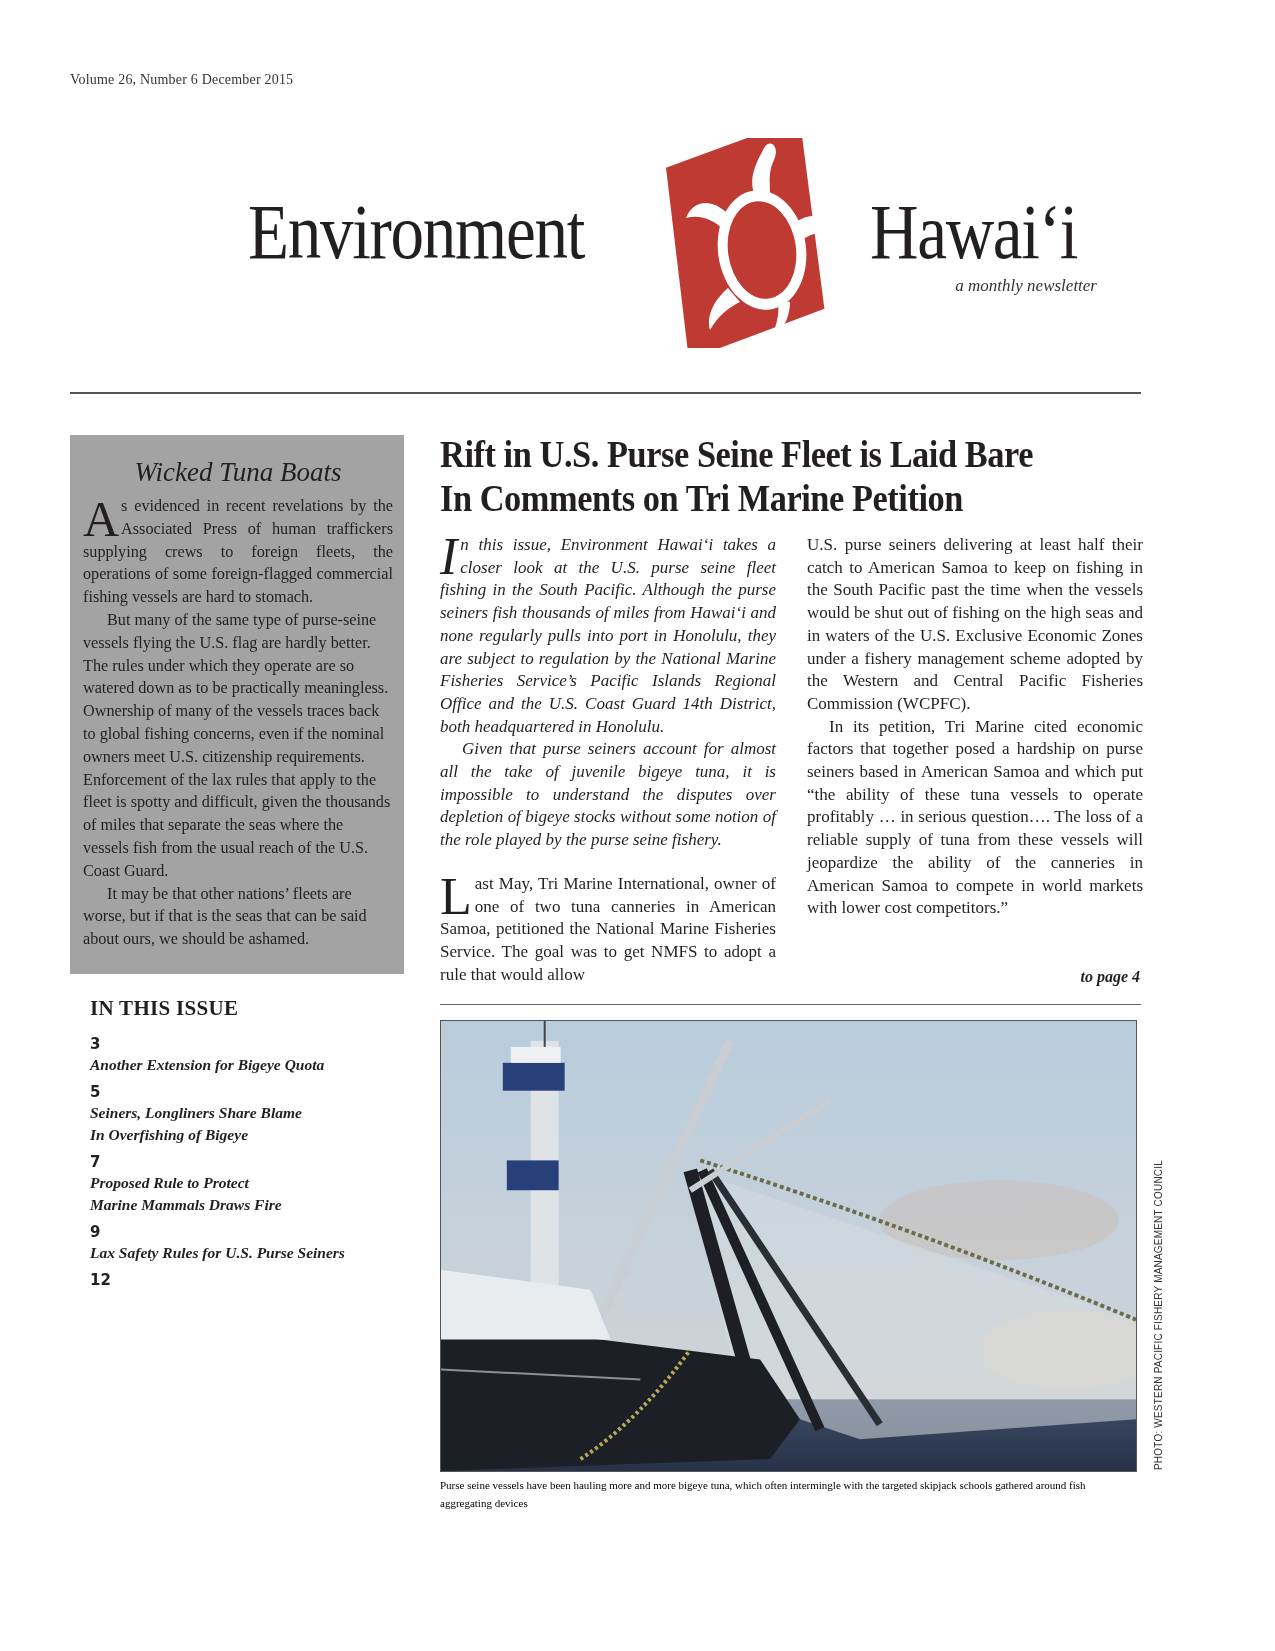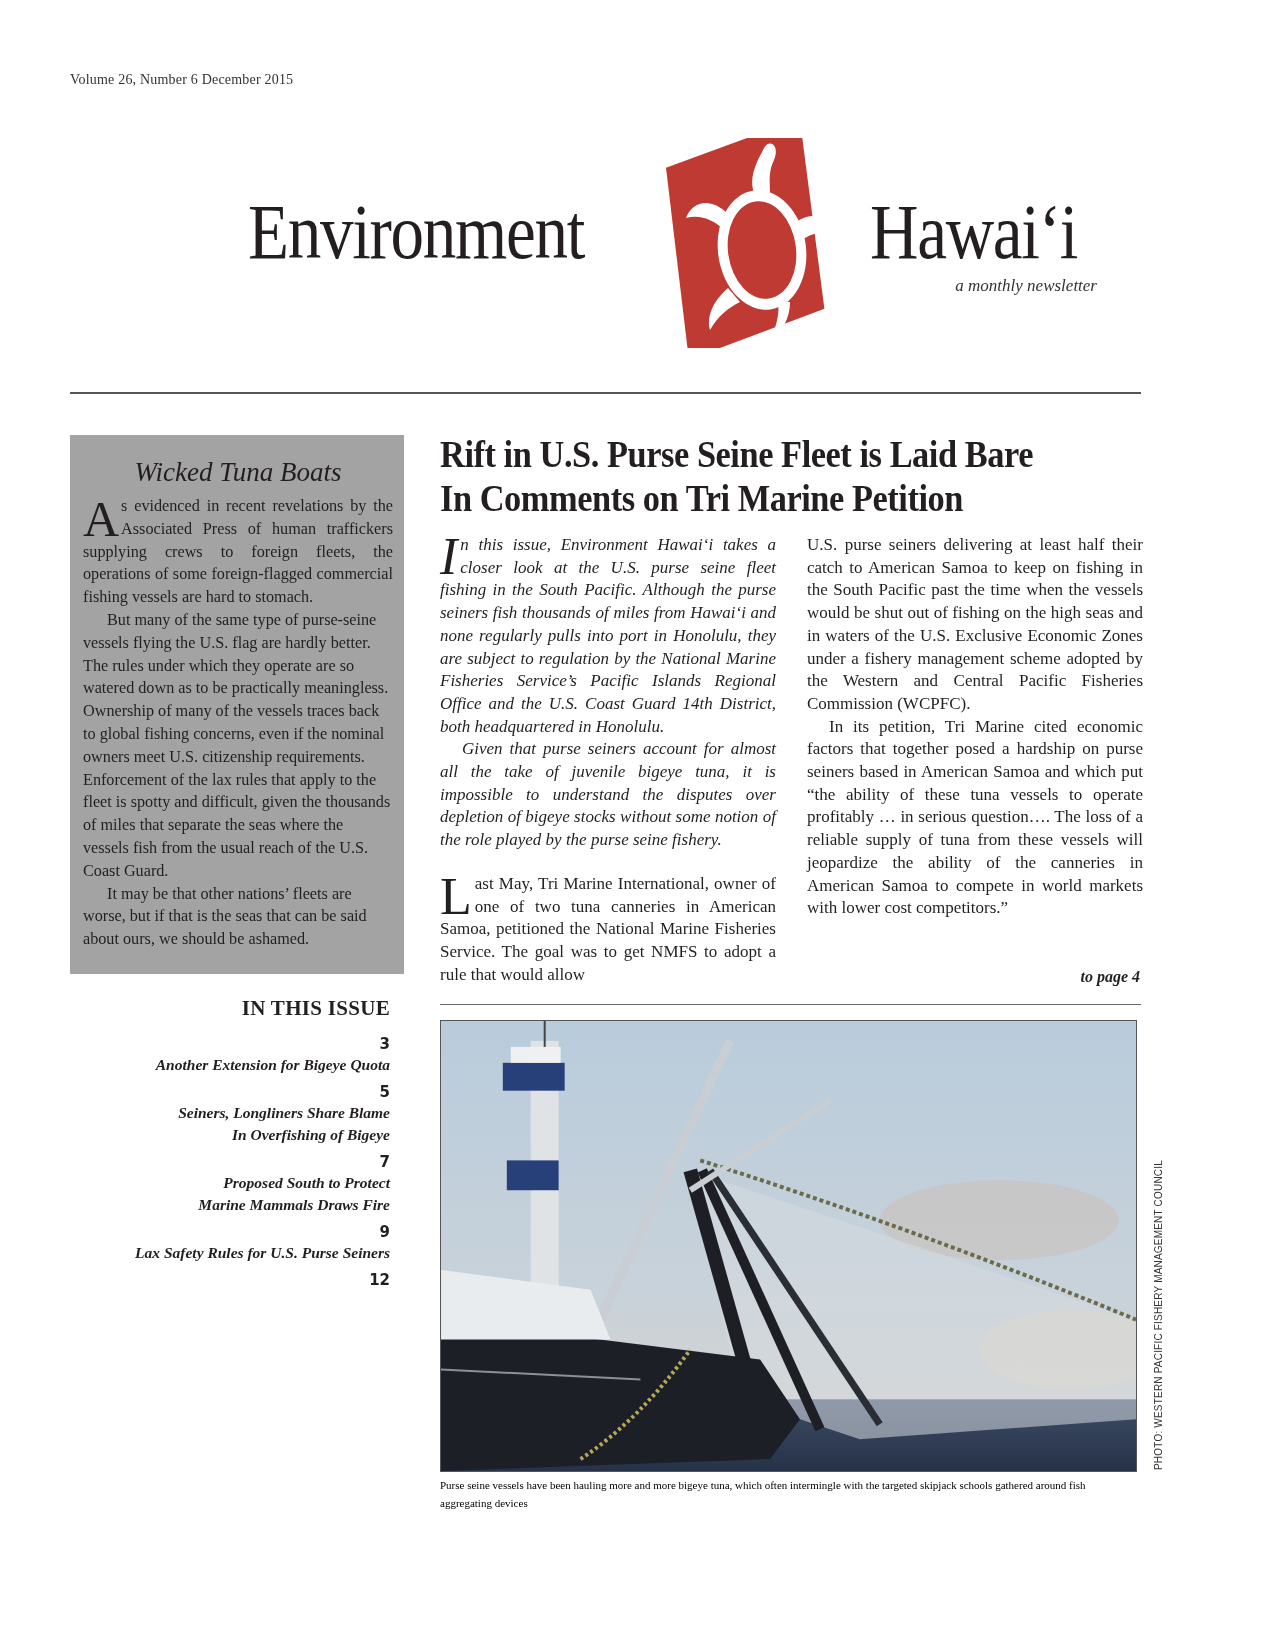--- a/index.html
+++ b/index.html
@@ -22,21 +22,21 @@
   
   .sidebar-box { position: absolute; left: 70px; top: 435px; width: 334px; height: 539px; background: #a3a3a3; padding: 20px 11px 0 13px; }
   .sidebar-title { text-align: center; font-style: italic; font-size: 27px; line-height: 34px; color: #231f20; margin-bottom: 6px; }
   .sidebar-body { font-size: 16.2px; line-height: 22.8px; color: #231f20; }
   .sidebar-body p { margin: 0; }
   .sidebar-body p.just { text-align: justify; }
   .sidebar-body p.indent { text-indent: 24px; }
   .dropcap { float: left; font-size: 50px; line-height: 40px; margin: 4px 2px 0 0; }
 
   
-  .toc { position: absolute; left: 90px; top: 996px; width: 300px; text-align: right; }
+  .toc { position: absolute; left: 90px; top: 996px; width: 300px; text-align: left; }
   .toc-heading { font-weight: bold; font-size: 21px; letter-spacing: 0.3px; margin-bottom: 14px; }
   .toc-item { margin-bottom: 7px; }
   .toc-page { font-family: "DejaVu Sans", sans-serif; font-weight: bold; font-size: 15px; line-height: 19px; }
   .toc-title { font-style: italic; font-weight: bold; font-size: 15.5px; line-height: 22px; white-space: pre-line; }
 
   
   .headline { position: absolute; left: 440px; top: 433px; width: 700px; font-size: 37px; line-height: 44px; color: #231f20; letter-spacing: -0.5px; }
   .headline div { transform: scaleX(0.93); transform-origin: left; white-space: nowrap; }
 
   
@@ -103,21 +103,21 @@
       <div class="toc-page">3</div>
       <div class="toc-title">Another Extension for Bigeye Quota</div>
     </div>
   <div class="toc-item">
       <div class="toc-page">5</div>
       <div class="toc-title">Seiners, Longliners Share Blame
 In Overfishing of Bigeye</div>
     </div>
   <div class="toc-item">
       <div class="toc-page">7</div>
-      <div class="toc-title">Proposed South to Protect
+      <div class="toc-title">Proposed Rule to Protect
 Marine Mammals Draws Fire</div>
     </div>
   <div class="toc-item">
       <div class="toc-page">9</div>
       <div class="toc-title">Lax Safety Rules for U.S. Purse Seiners</div>
     </div>
   <div class="toc-item">
       <div class="toc-page">12</div>
     </div>
 </nav>

